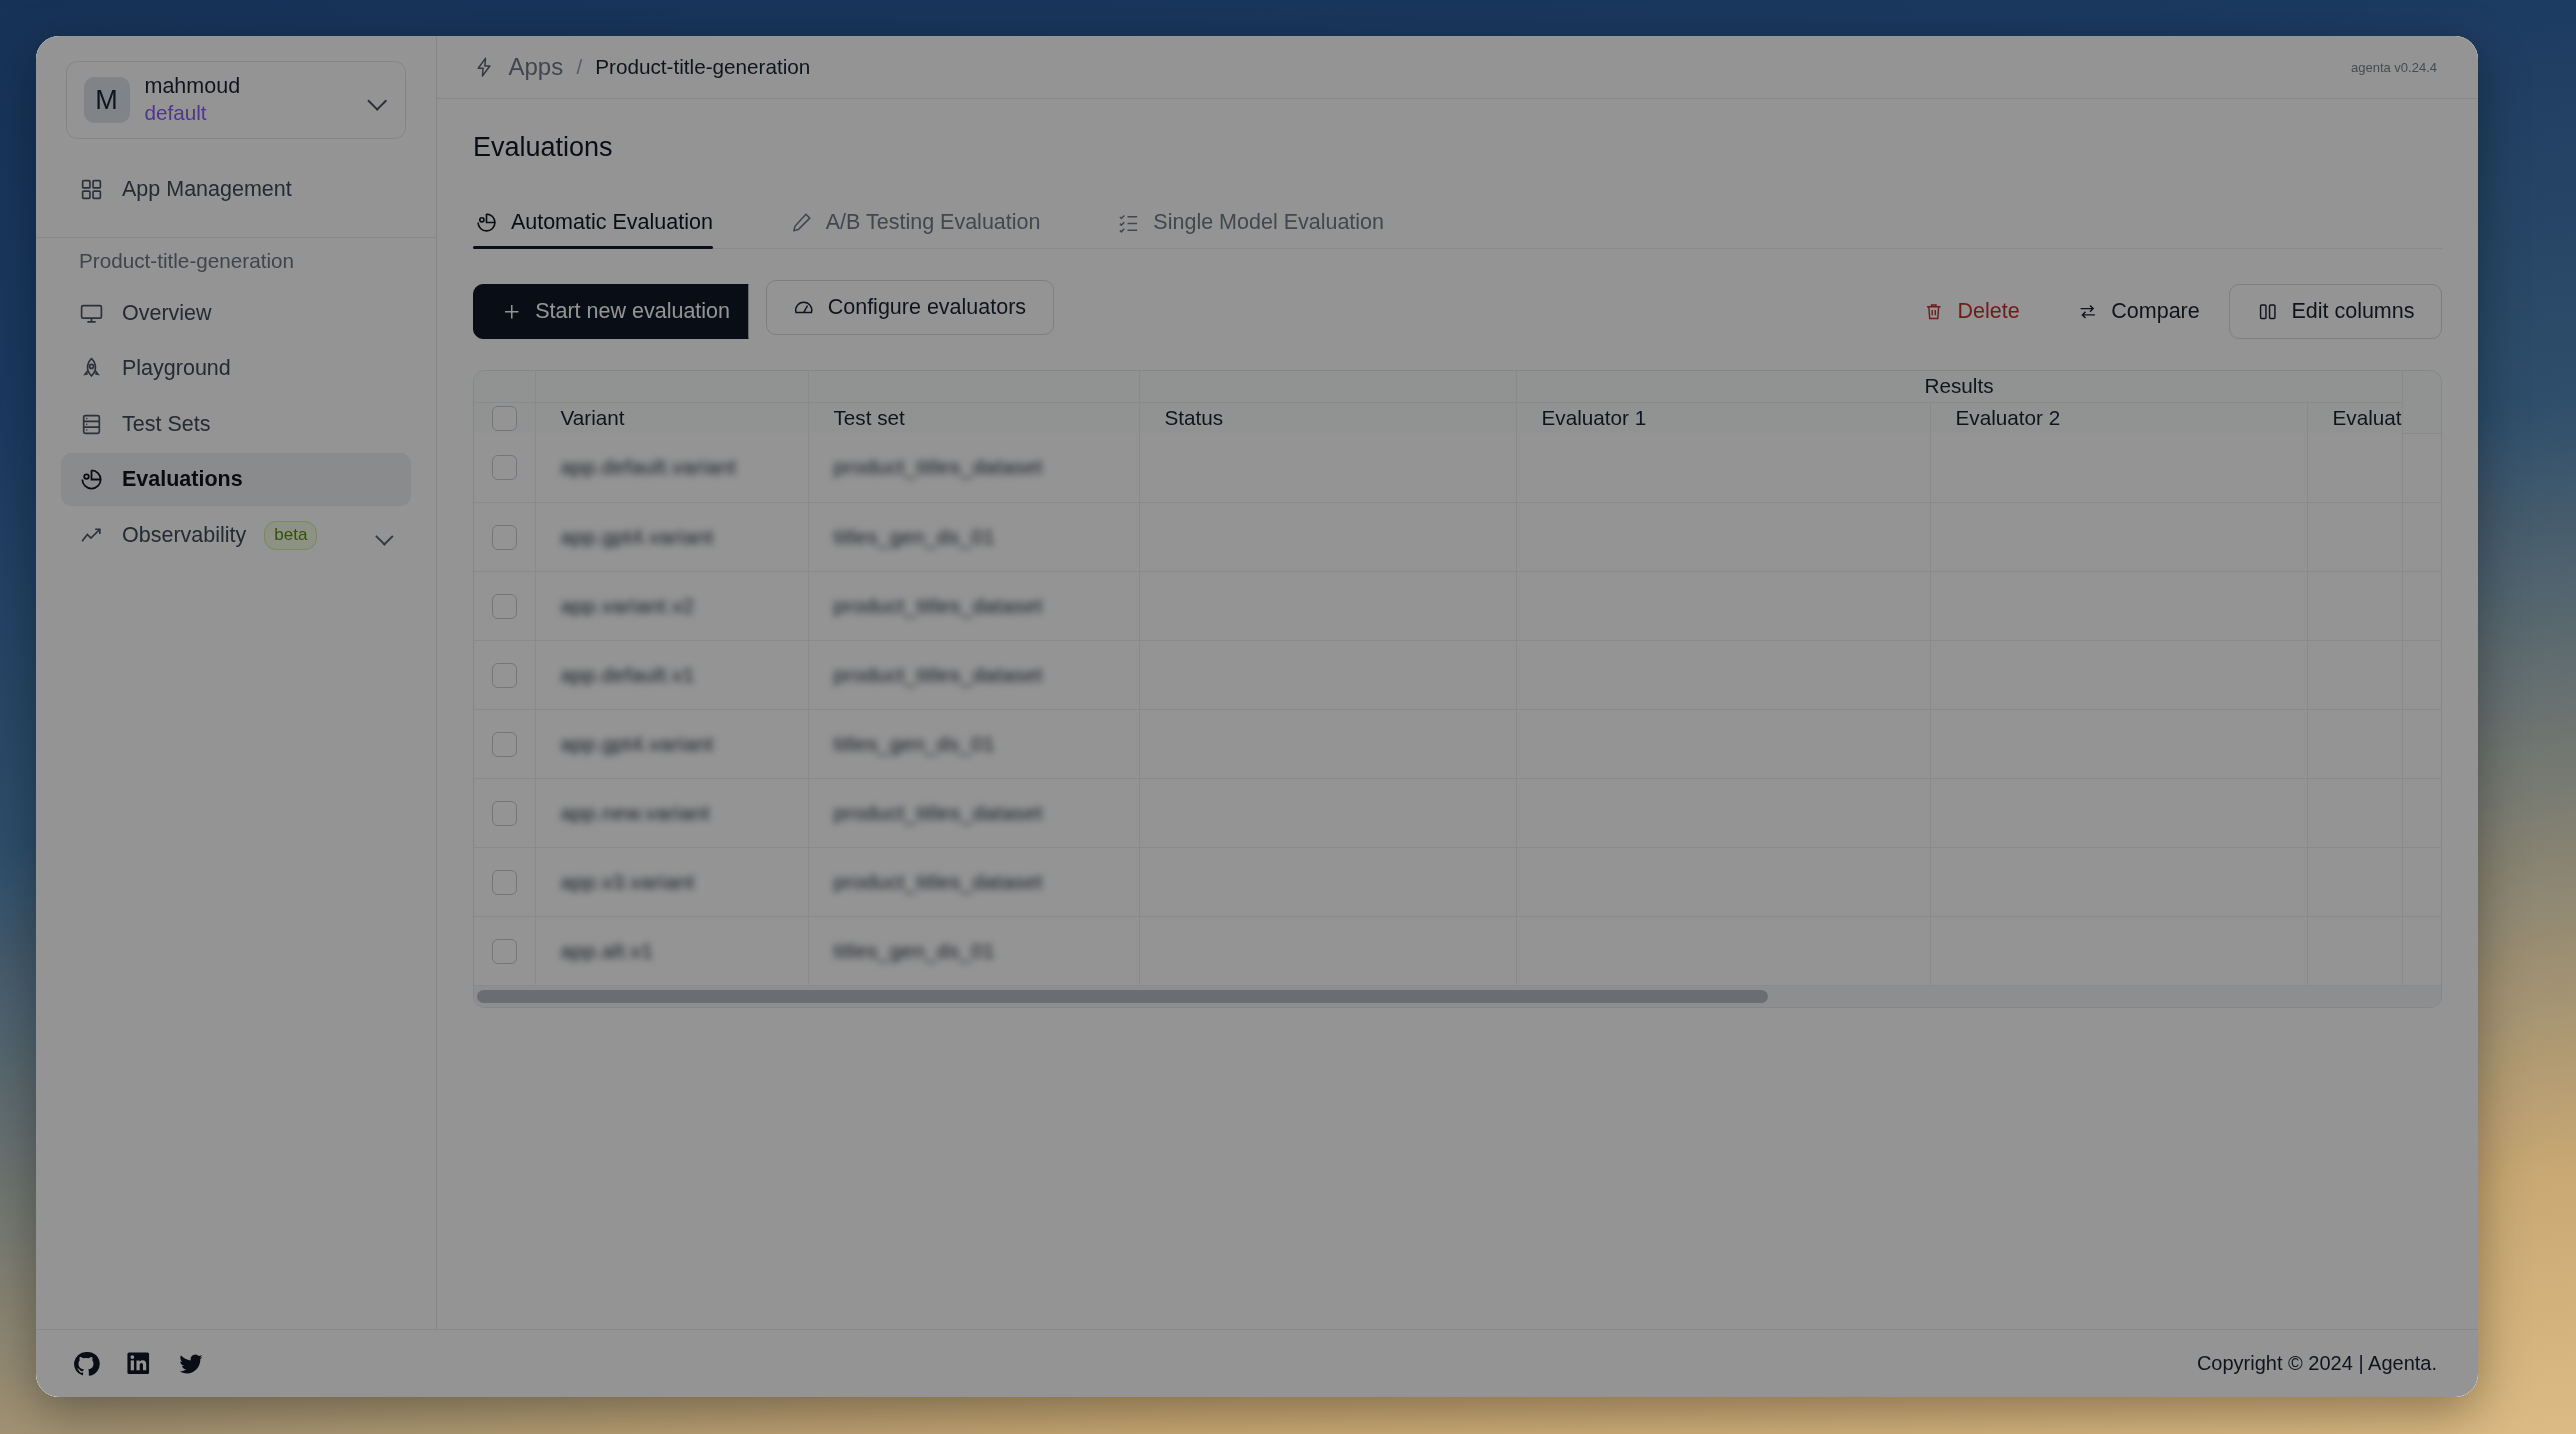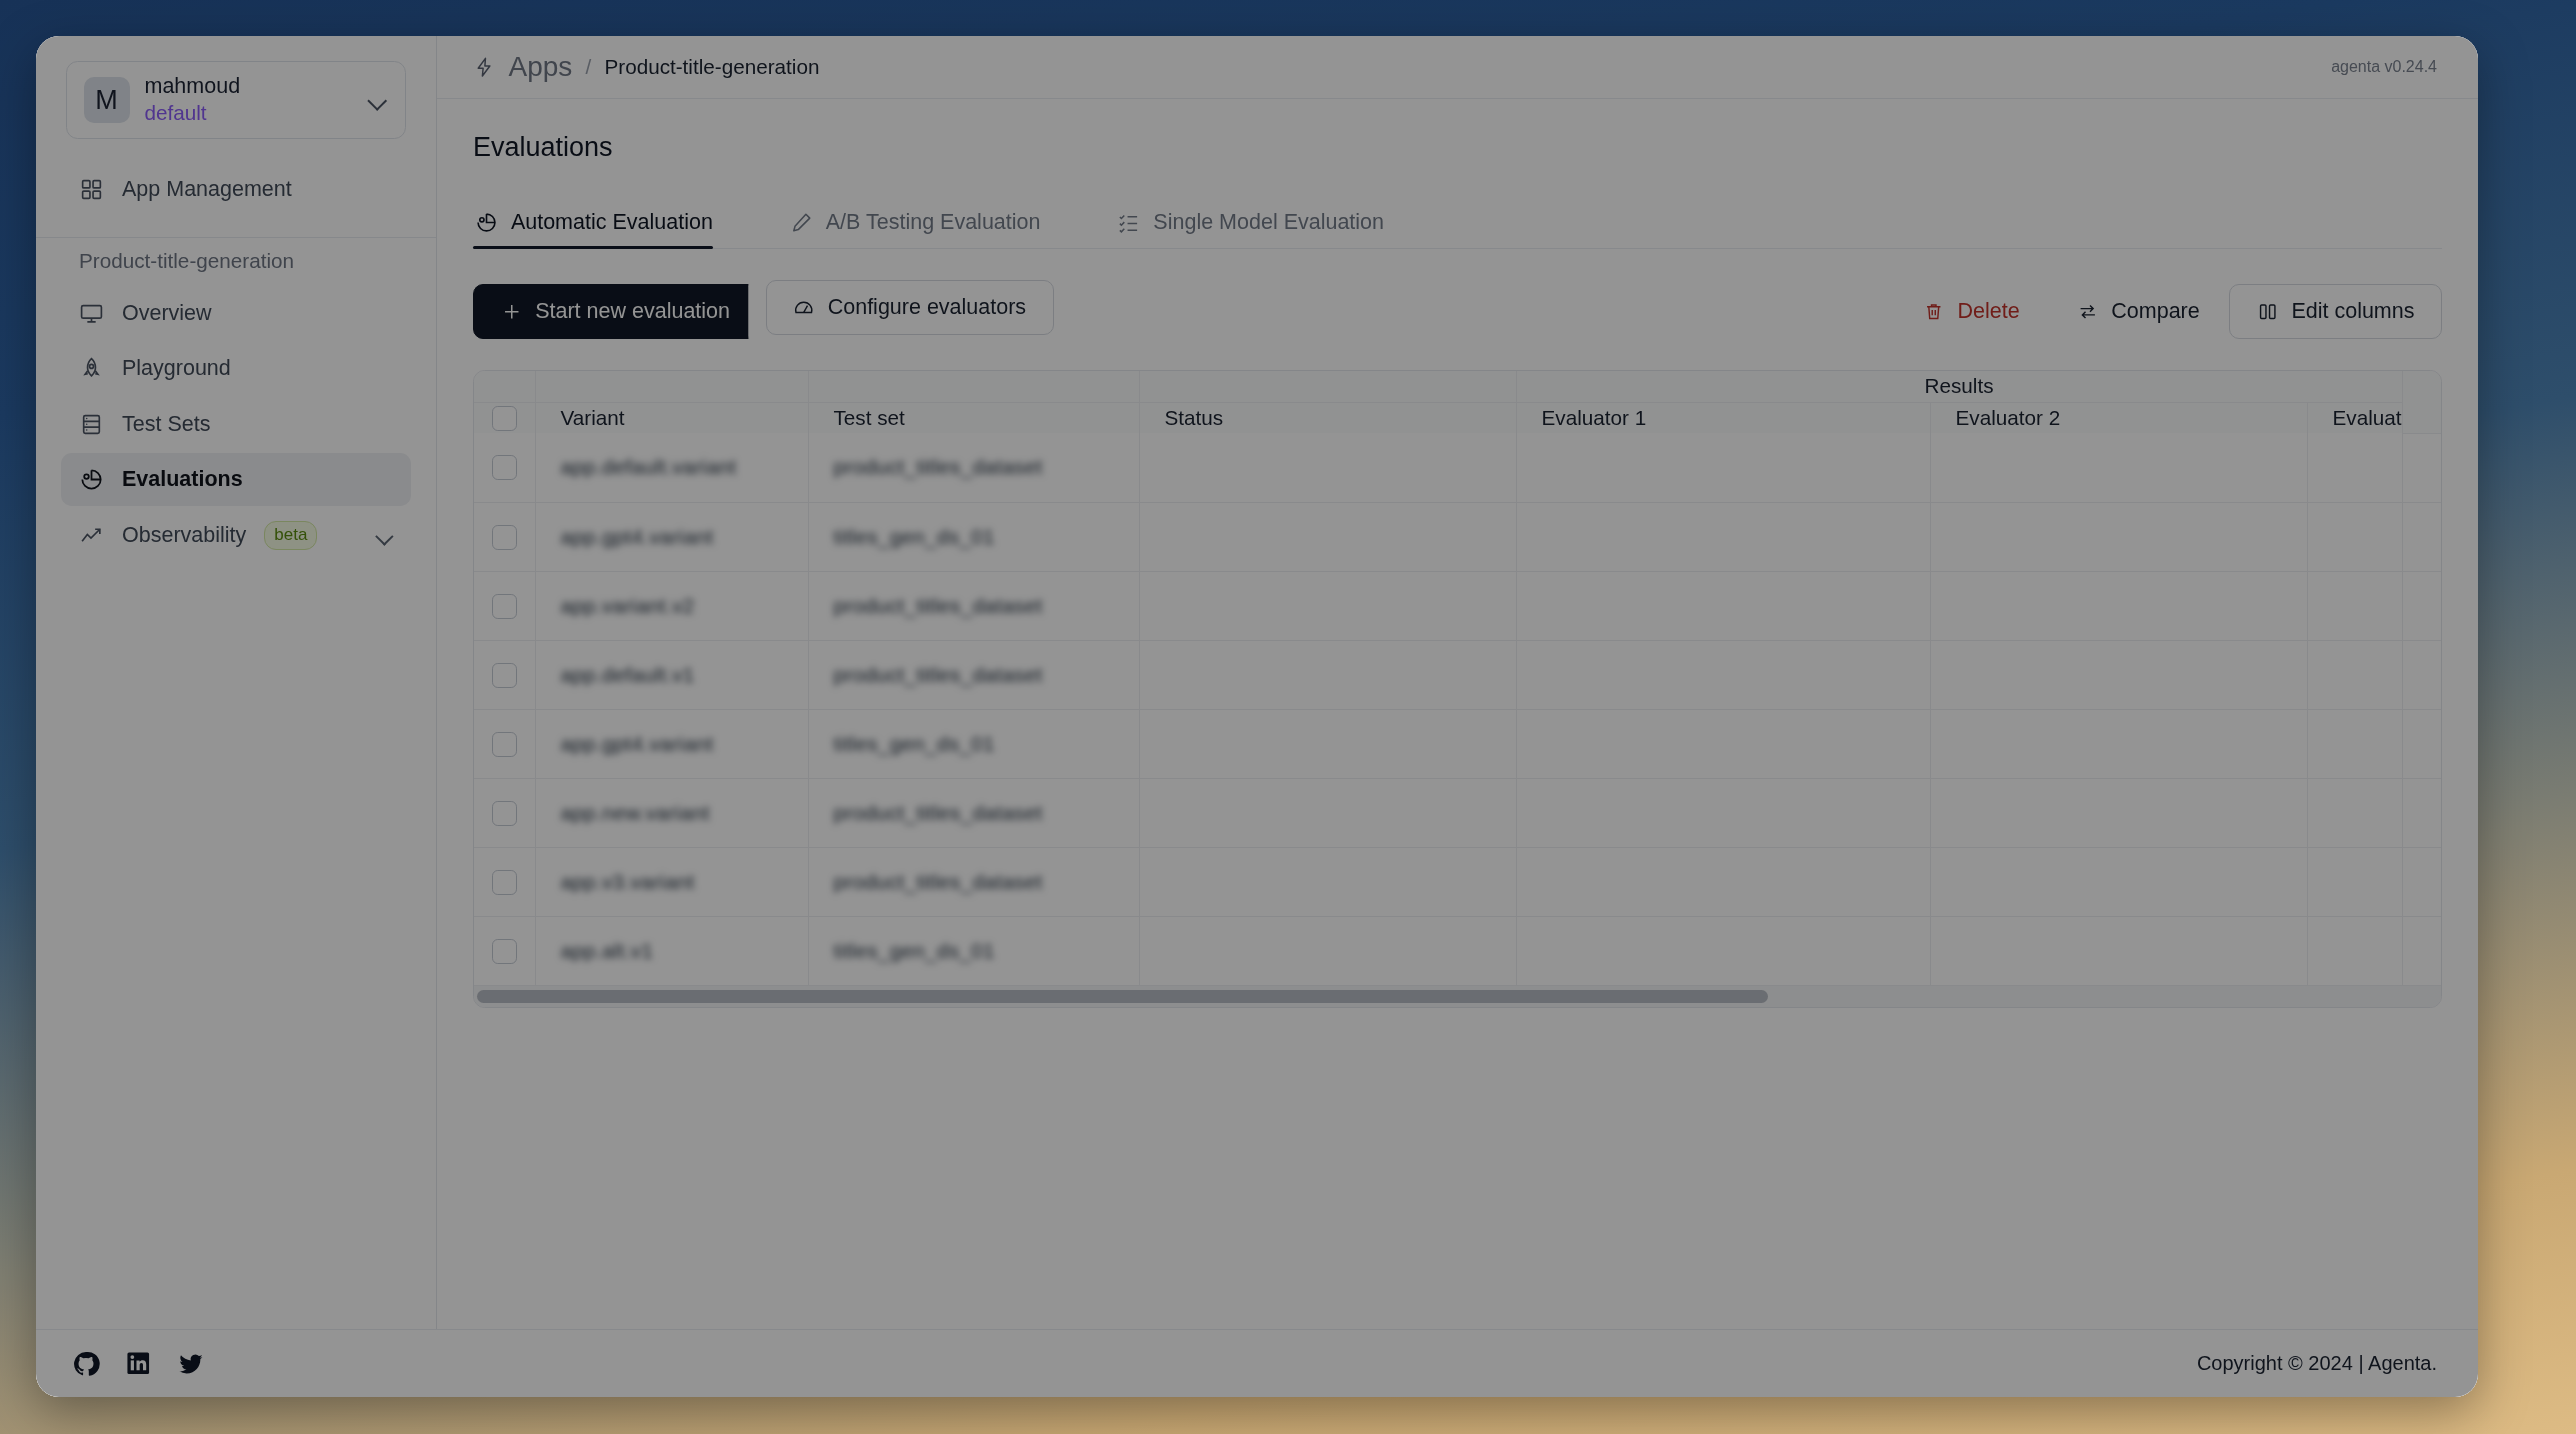--- a/index.html
+++ b/index.html
@@ -171,26 +171,26 @@
   
   #topbar {
     height: 63px;
     flex: 0 0 63px;
     border-bottom: 0.8px solid #e9ecf1;
     display: flex;
     align-items: center;
     padding: 0 41px 0 36px;
     gap: 13.2px;
   }
-  .crumb-link { font-size: 28px; color: #707885; cursor: pointer; }
+  .crumb-link { font-size: 24px; color: #707885; cursor: pointer; }
   .crumb-sep  { font-size: 20.7px; color: #9aa1ac; }
   .crumb-cur  { font-size: 20.7px; color: #1b2331; }
   .bolt-icon  { width: 22.3px; height: 22.3px; flex:0 0 22.3px; }
   .bolt-icon svg{ width:22.3px; height:22.3px; display:block; }
-  .version-lbl{ margin-left: auto; font-size: 16px; color: #7a828f; }
+  .version-lbl{ margin-left: auto; font-size: 13px; color: #7a828f; }
 
   
   #content {
     flex: 1 1 auto;
     display: flex;
     flex-direction: column;
     padding: 0 36px;
     min-height: 0;
   }
 

